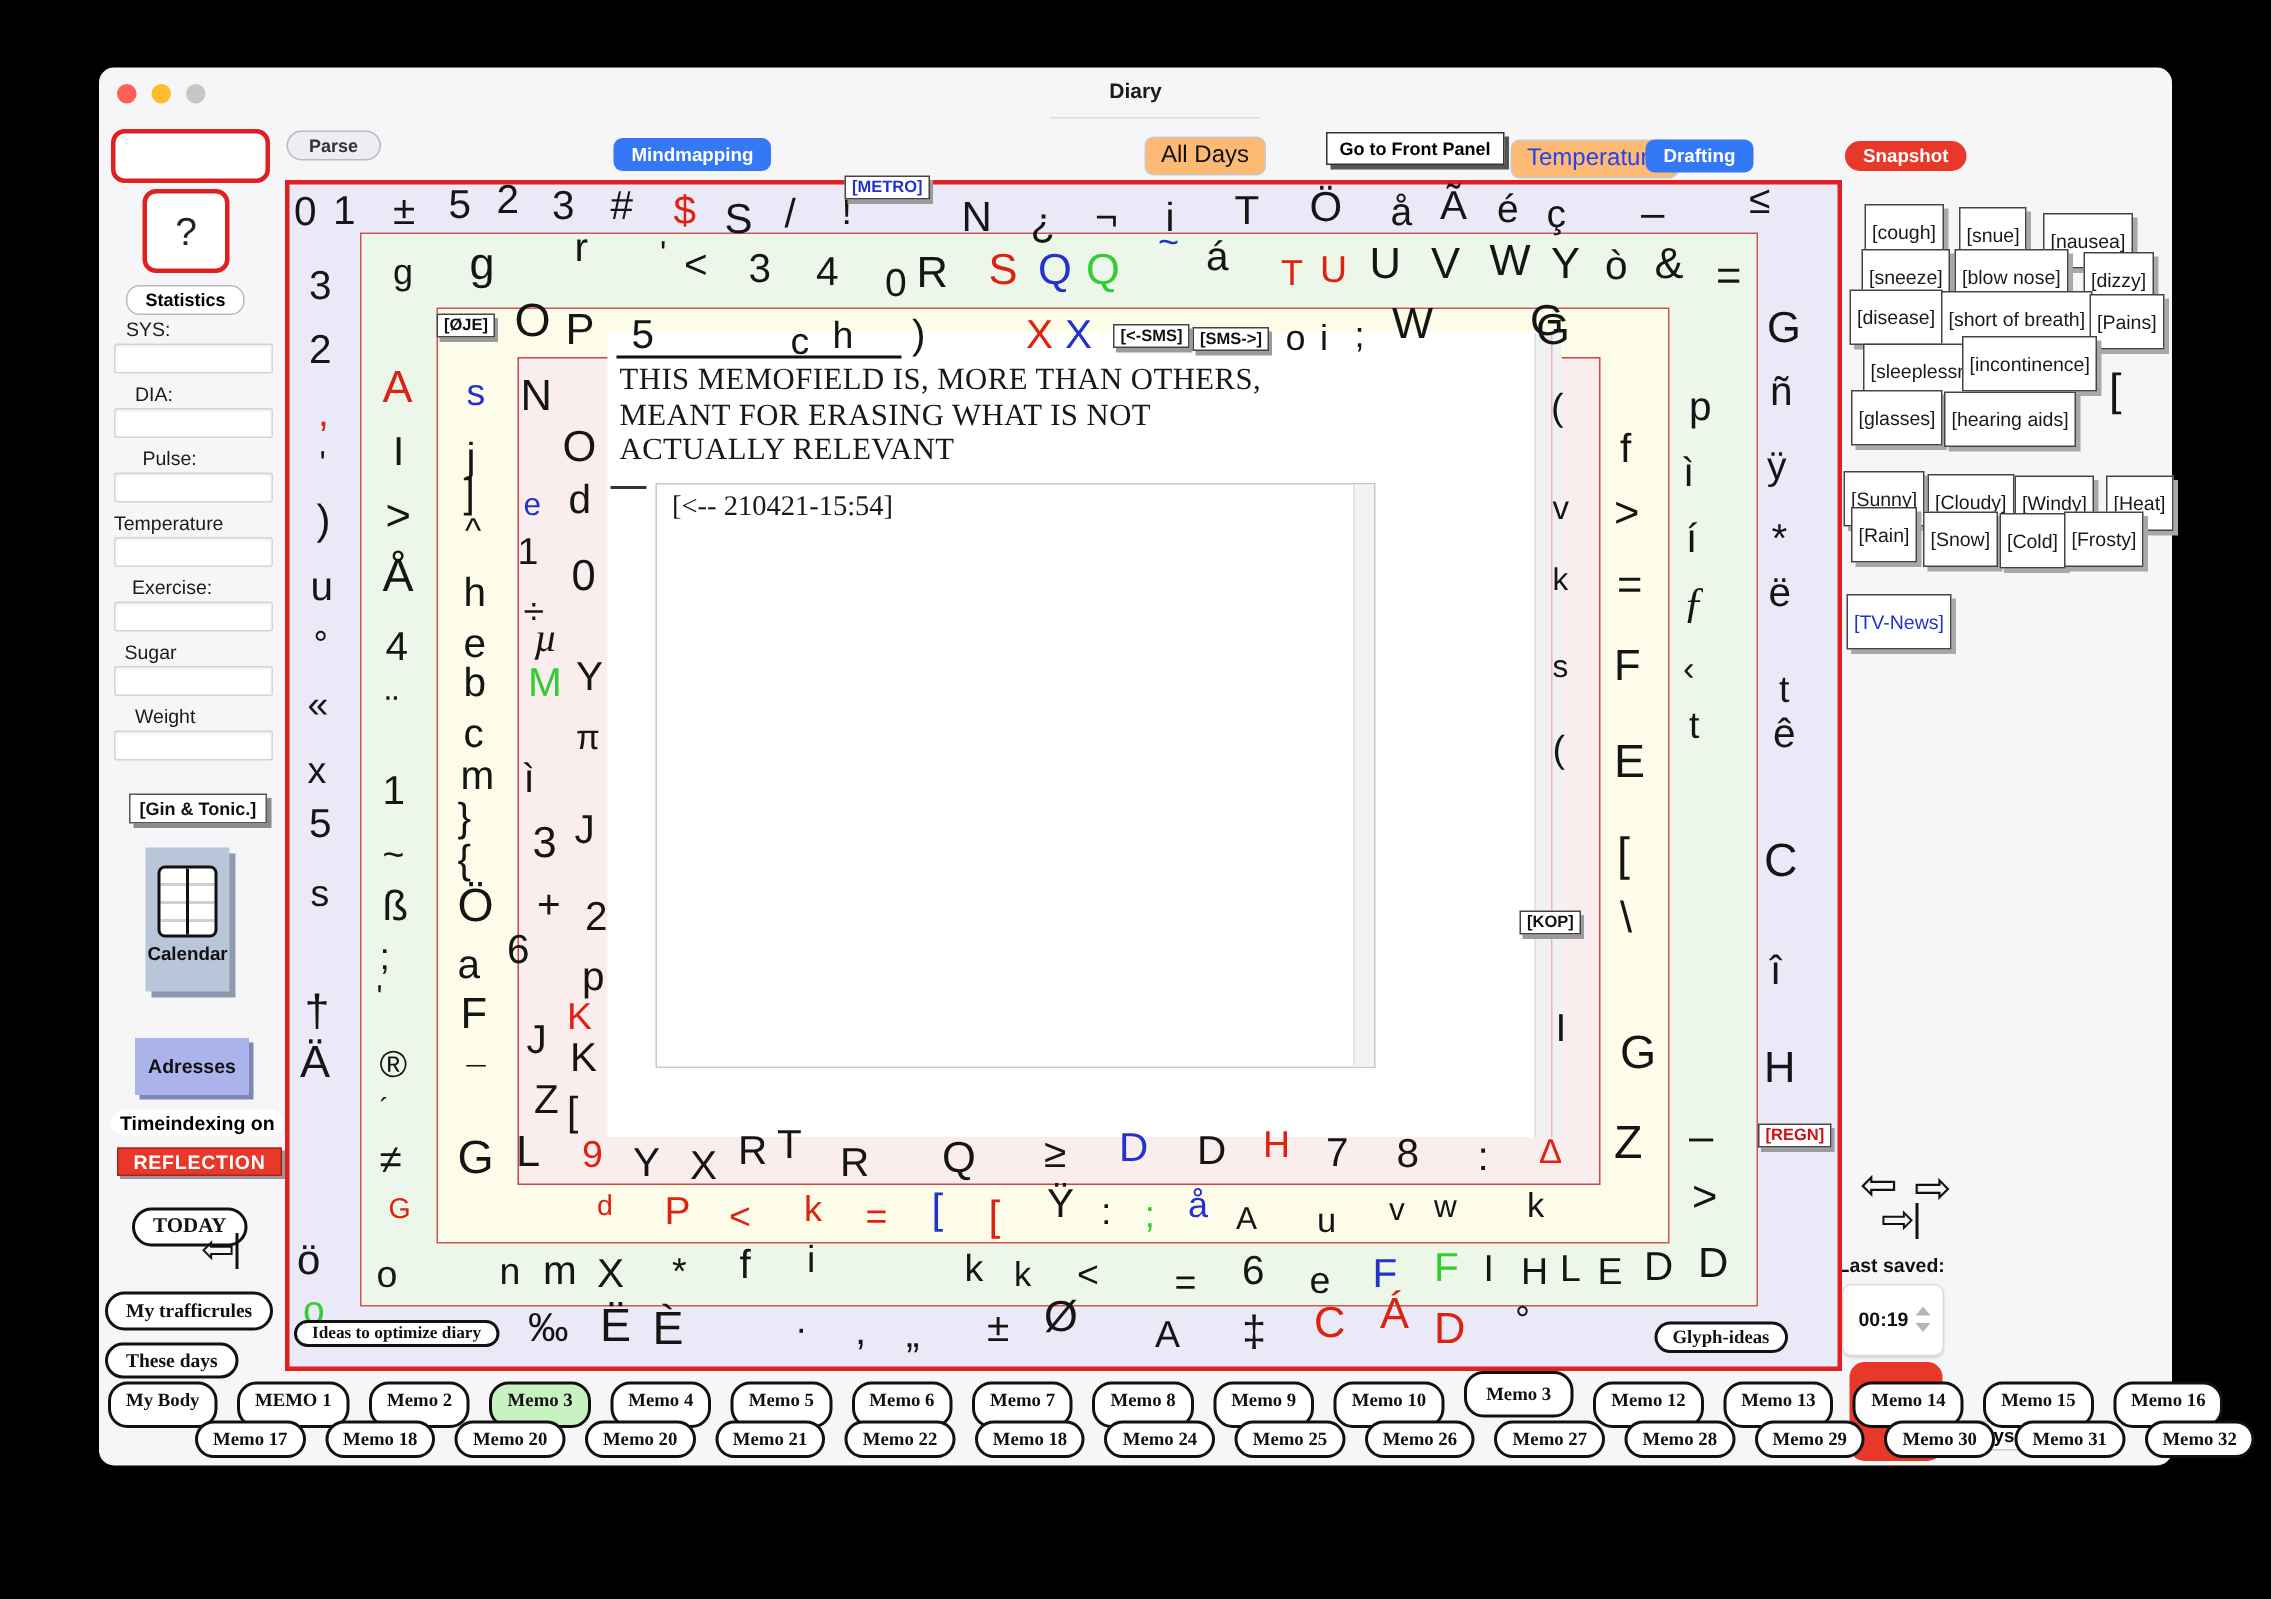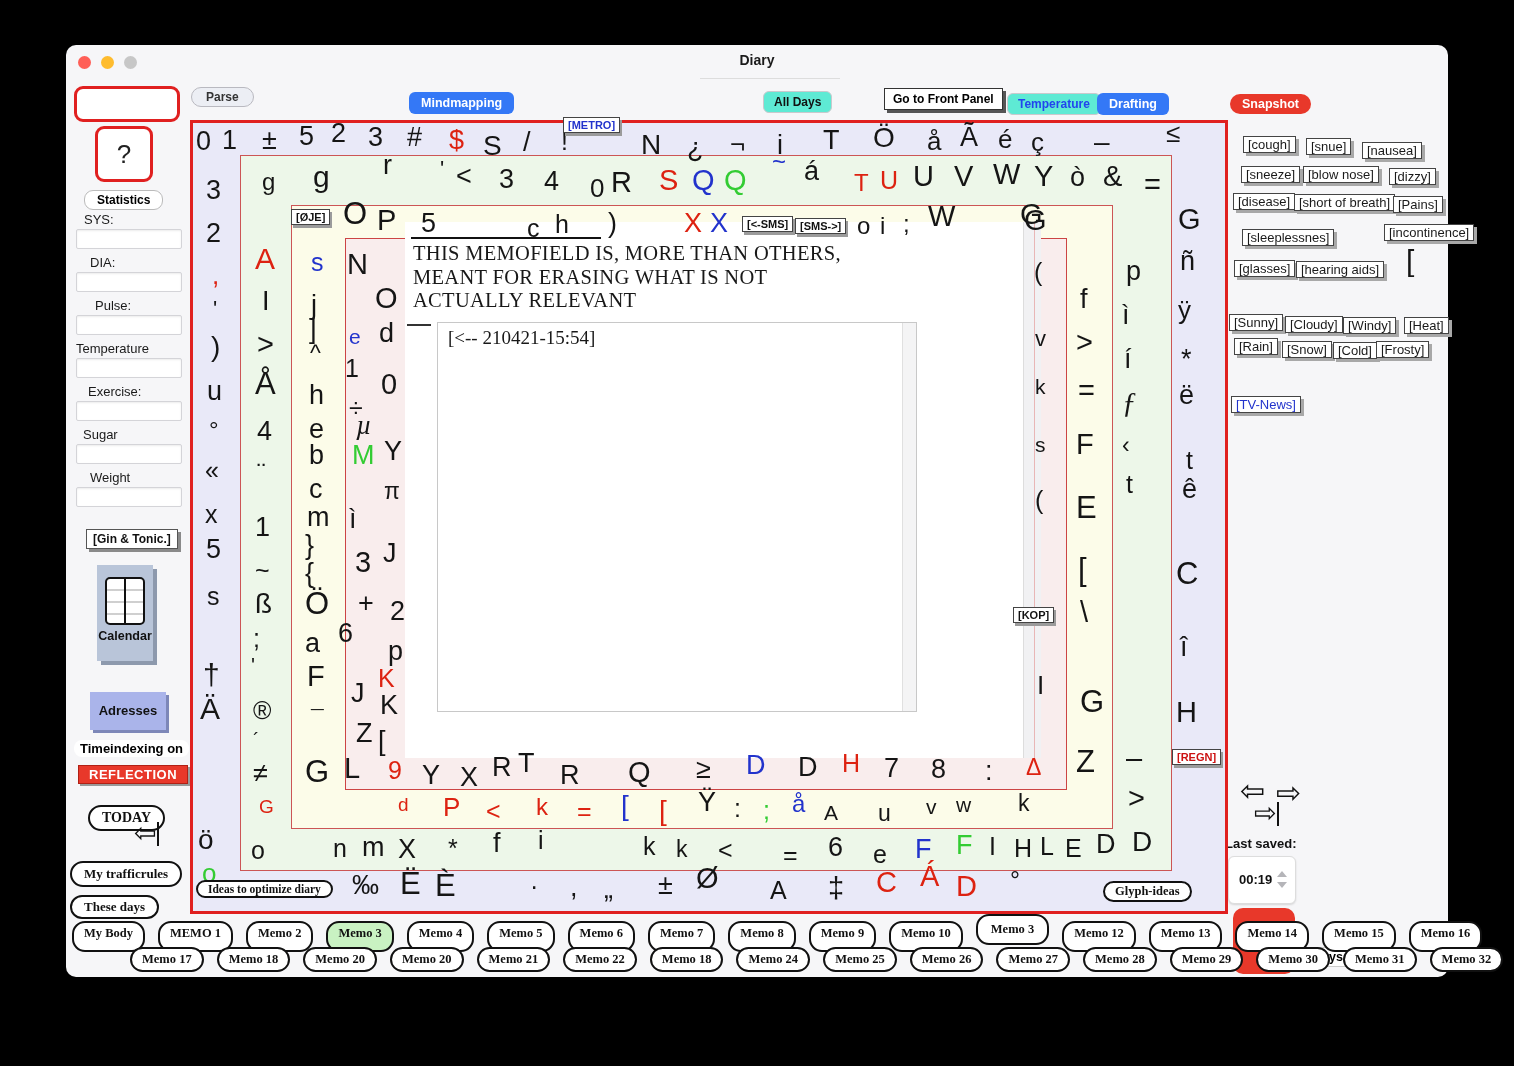--- a/index.html
+++ b/index.html
@@ -5,21 +5,21 @@
   html,body{margin:0;padding:0;background:#000;width:1514px;height:1066px;overflow:hidden;
     font-family:"Liberation Sans",sans-serif;}
   #stage{position:absolute;inset:0;}
   .abs{position:absolute;}
   
   #window{left:66px;top:45px;width:1382px;height:932px;background:#f6f6f8;border-radius:10px;z-index:0;}
   #titlebar-title{left:66px;top:52px;width:1382px;text-align:center;font-weight:700;font-size:14px;color:#1a1a1a;}
   .traffic{width:13px;height:13px;border-radius:50%;top:56px;}
   
   .btn{display:inline-block;white-space:nowrap;cursor:default;}
-  .pill-white{background:#5eead4;border:1px solid #c9c9cd;border-radius:6px;font-weight:700;font-size:12px;color:#111;padding:3px 10px;}
+  .pill-white{background:#fdba74;border:1px solid #c9c9cd;border-radius:6px;font-weight:400;font-size:16px;color:#111;padding:3px 10px;}
   .blue-btn{background:#3478f6;border-radius:6px;color:#fff;font-weight:700;font-size:12.5px;padding:4px 12px;}
   .red-pill{background:#e8382a;border-radius:12px;color:#fff;font-weight:700;font-size:12.5px;padding:3px 12px;margin-left:17px;}
   #parse-btn{background:#eceef4;border:1px solid #b9b9c0;border-radius:10px;font-weight:700;font-size:12px;color:#333;padding:2px 14px;}
   #front-panel-btn{background:#fff;border:1px solid #333;box-shadow:3px 3px 0 #555;font-weight:700;font-size:12px;padding:3px 8px;}
   #screenshots-btn{color:#2244ee;}
   
   .red-frame{background:#fff;border:3px solid #e02020;border-radius:9px;}
   #help-box{font-size:26px;color:#222;text-align:center;line-height:50px;}
   #statistics-btn{background:#fff;border:1px solid #bbb;border-radius:9px;font-weight:700;font-size:12px;padding:2px 12px;}
   .stat-label{font-size:13px;color:#1a1a1a;}
@@ -52,21 +52,21 @@
   #memo-textarea{position:absolute;left:32px;top:100px;width:478px;height:388px;background:#fff;border:1px solid #c8c8c8;}
   #memo-entry{position:absolute;left:10px;top:4px;font-family:"Liberation Serif",serif;font-size:19px;color:#181818;}
   #memo-textarea .inner-scroll{position:absolute;right:0;top:0;width:13px;height:100%;background:#f4f4f5;border-left:1px solid #e0e0e0;}
   
   #glyph-layer{left:0;top:0;width:1514px;height:1066px;z-index:6;pointer-events:none;}
   .glyph{position:absolute;line-height:1;color:#151515;font-family:"Liberation Sans",sans-serif;}
   #labels-layer{left:0;top:0;width:1514px;height:1066px;z-index:7;}
   .shadow-label{position:absolute;background:#fff;border:1px solid #444;box-shadow:2px 3px 0 #9b9b9b;
      font-weight:700;font-size:11px;color:#111;padding:1px 4px;white-space:nowrap;}
   .tag{position:absolute;background:#fff;border:1px solid #444;box-shadow:3px 3px 0 #a8a8a8;
-     font-weight:400;font-size:13px;color:#1a1a1a;padding:0 4px;white-space:nowrap;z-index:8;}
+     font-weight:400;font-size:13px;color:#1a1a1a;padding:10px 4px;white-space:nowrap;z-index:8;}
   
   .memo-row{display:flex;gap:13px;z-index:8;}
   .memo-btn{background:#fff;border:2px solid #111;border-radius:13px;font-family:"Liberation Serif",serif;font-weight:700;
      font-size:12.5px;color:#111;padding:3px 10px;white-space:nowrap;}
   
   .arrow-glyph{font-size:30px;color:#111;line-height:1;}
   #last-saved{font-weight:700;font-size:13px;color:#111;}
   #time-stepper{width:66px;height:46px;background:#fff;border:1px solid #ddd;border-radius:6px;box-shadow:0 1px 2px #0002;}
   #time-value{position:absolute;left:10px;top:15px;font-weight:700;font-size:13px;color:#111;}
   .spin{position:absolute;right:8px;width:0;height:0;border-left:5px solid transparent;border-right:5px solid transparent;}
@@ -441,21 +441,21 @@
 <div class="tag" style="left: 1243px; top: 136px;">[cough]</div>
     <div class="tag" style="left: 1306px; top: 138px;">[snue]</div>
     <div class="tag" style="left: 1362px; top: 142px;">[nausea]</div>
     <div class="tag" style="left: 1241px; top: 166px;">[sneeze]</div>
     <div class="tag" style="left: 1303px; top: 166px;">[blow nose]</div>
     <div class="tag" style="left: 1389px; top: 168px;">[dizzy]</div>
     <div class="tag" style="left: 1233px; top: 193px;">[disease]</div>
     <div class="tag" style="left: 1294px; top: 194px;">[short of breath]</div>
     <div class="tag" style="left: 1393px; top: 196px;">[Pains]</div>
     <div class="tag" style="left: 1242px; top: 229px;">[sleeplessnes]</div>
-    <div class="tag" style="left: 1384px; top: 224px;">[incontinence]</div>
+    <div class="tag" style="left: 1308px; top: 224px;">[incontinence]</div>
     <div class="tag" style="left: 1234px; top: 260px;">[glasses]</div>
     <div class="tag" style="left: 1296px; top: 261px;">[hearing aids]</div>
     <div class="tag" style="left: 1229px; top: 314px;">[Sunny]</div>
     <div class="tag" style="left: 1285px; top: 316px;">[Cloudy]</div>
     <div class="tag" style="left: 1343px; top: 317px;">[Windy]</div>
     <div class="tag" style="left: 1404px; top: 317px;">[Heat]</div>
     <div class="tag" style="left: 1234px; top: 338px;">[Rain]</div>
     <div class="tag" style="left: 1282px; top: 341px;">[Snow]</div>
     <div class="tag" style="left: 1333px; top: 342px;">[Cold]</div>
     <div class="tag" style="left: 1376px; top: 341px;">[Frosty]</div>

